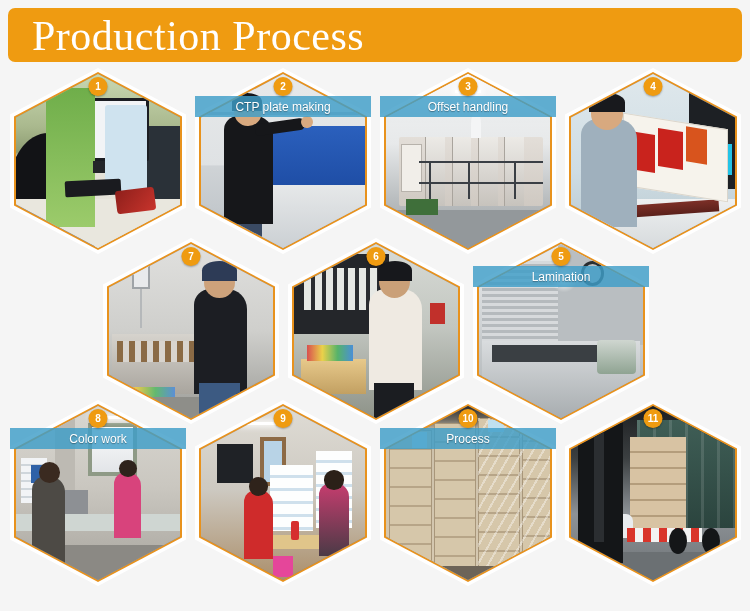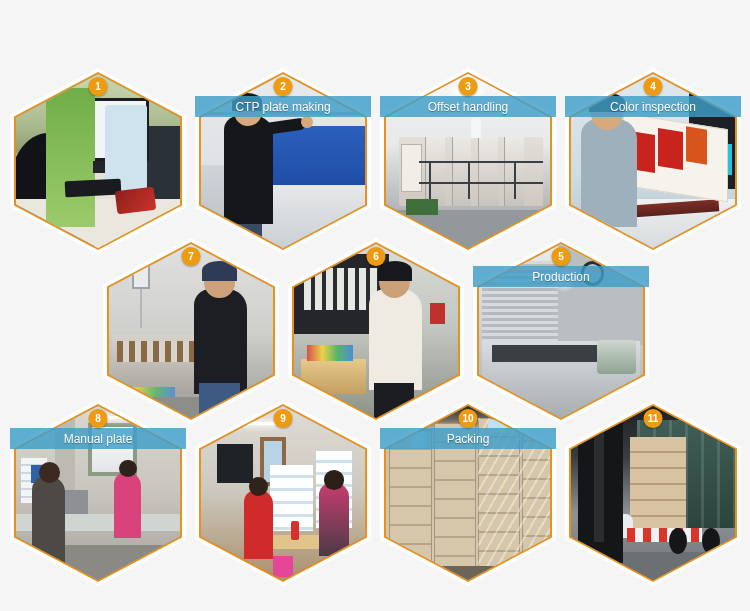--- a/index.html
+++ b/index.html
@@ -287,20 +287,23 @@
   .s11 .wheel { position:absolute; top:70%; width:11%; height:15%; background:#141618; border-radius:50%; }
   .s11 .ground { position:absolute; left:0; top:84%; width:100%; height:16%; background:#6b7073; }
   .s11 .car { position:absolute; left:22%; top:62%; width:16%; height:14%;
       background:#e9ecef; border-radius:6px 7px 2px 2px; }
 </style>
 </head>
 <body>
 
 <div id="page">
 
+  <div id="header-bar">
+    <div id="header-title">Production Process</div>
+  </div>
 
   <div id="hex-grid">
       <div class="hex-cell" style="left: 10px; top: 68px;">
         <div class="hex-outer"></div>
         <div class="hex-border"></div>
         <div class="hex-photo">
           <div class="scene s1">
             <div class="side"></div>
             <div class="person"></div>
             <div class="desk"></div>
@@ -376,23 +379,20 @@
             <div class="bar"></div>
             <div class="sheet"></div>
             <div class="red1"></div>
             <div class="red2"></div>
             <div class="red3"></div>
             <div class="body"></div>
             <div class="head"></div>
             <div class="hair"></div>
           </div>
         </div>
-        <div class="hex-banner">
-          <span class="hex-label">Color inspection</span>
-        </div>
         <div class="hex-badge">4</div>
       </div>
       <div class="hex-cell" style="left: 103px; top: 238px;">
         <div class="hex-outer"></div>
         <div class="hex-border"></div>
         <div class="hex-photo">
           <div class="scene s7">
             <div class="panel"></div>
             <div class="pipe"></div>
             <div class="mach"></div>
@@ -433,21 +433,21 @@
             <div class="wall"></div>
             <div class="shutter"></div>
             <div class="glow"></div>
             <div class="reel"></div>
             <div class="mach"></div>
             <div class="mdark"></div>
             <div class="roll"></div>
           </div>
         </div>
         <div class="hex-banner">
-          <span class="hex-label">Production</span>
+          <span class="hex-label">Lamination</span>
         </div>
         <div class="hex-badge">5</div>
       </div>
       <div class="hex-cell" style="left: 10px; top: 400px;">
         <div class="hex-outer"></div>
         <div class="hex-border"></div>
         <div class="hex-photo">
           <div class="scene s8">
             <div class="win"></div>
             <div class="col"></div>
@@ -457,21 +457,21 @@
             <div class="floor"></div>
             <div class="table"></div>
             <div class="gray"></div>
             <div class="p1"></div>
             <div class="p1h"></div>
             <div class="p2"></div>
             <div class="p2h"></div>
           </div>
         </div>
         <div class="hex-banner">
-          <span class="hex-label">Manual plate</span>
+          <span class="hex-label">Color work</span>
         </div>
         <div class="hex-badge">8</div>
       </div>
       <div class="hex-cell" style="left: 195px; top: 400px;">
         <div class="hex-outer"></div>
         <div class="hex-border"></div>
         <div class="hex-photo">
           <div class="scene s9">
             <div class="tube"></div>
             <div class="dark"></div>
@@ -498,21 +498,21 @@
             <div class="stack st2"></div>
             <div class="stack st3"></div>
             <div class="stack st4"></div>
             <div class="wrap"></div>
             <div class="tag1"></div>
             <div class="tag2"></div>
             <div class="pallet"></div>
           </div>
         </div>
         <div class="hex-banner">
-          <span class="hex-label">Packing</span>
+          <span class="hex-label">Process</span>
         </div>
         <div class="hex-badge">10</div>
       </div>
       <div class="hex-cell" style="left: 565px; top: 400px;">
         <div class="hex-outer"></div>
         <div class="hex-border"></div>
         <div class="hex-photo">
           <div class="scene s11">
             <div class="trailer"></div>
             <div class="ribs"></div>

